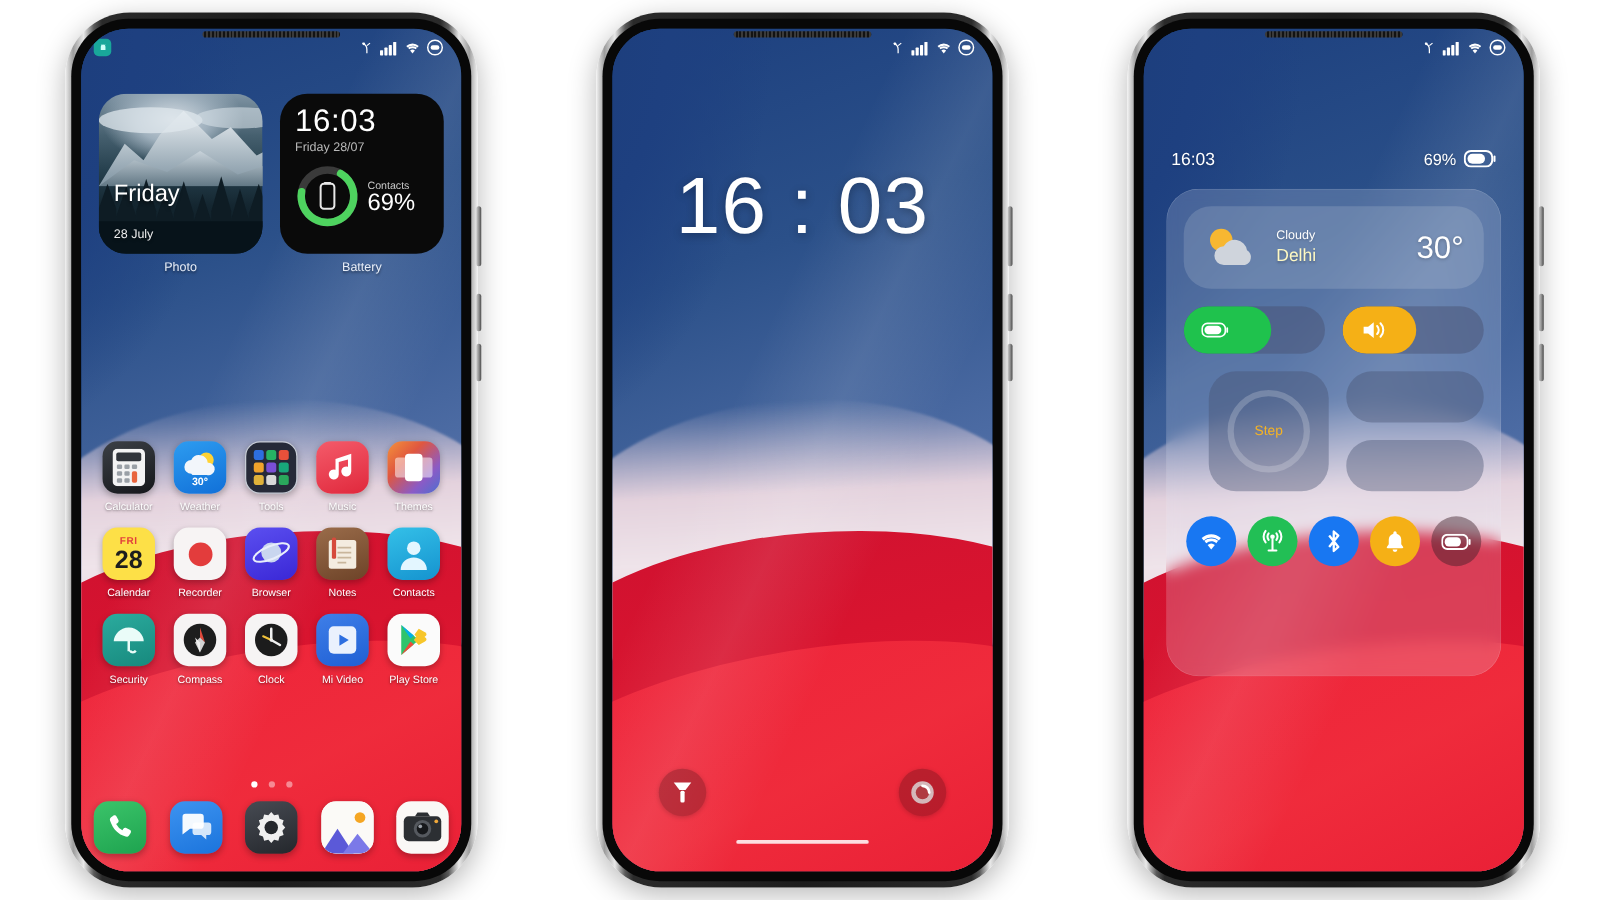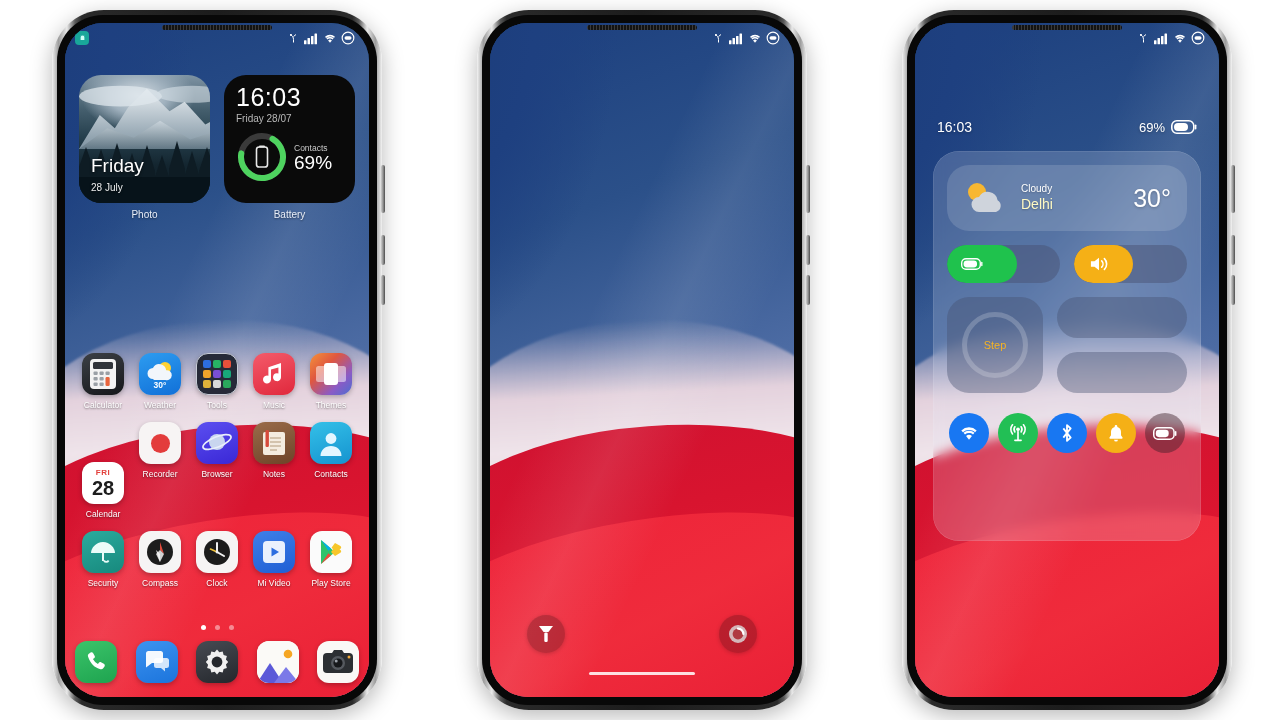--- a/index.html
+++ b/index.html
@@ -124,21 +124,21 @@
   
   .photo-card{
     background:
       radial-gradient(ellipse 70% 45% at 45% 16%, #d3dbe2 0%, #9fb0bd 32%, rgba(120,140,155,0) 62%),
       linear-gradient(180deg,#7f94a4 0%,#46606f 26%,#26404e 48%,#142630 70%,#0a161d 100%);
   }
   .mtn{ position:absolute; left:0; right:0; top:8px; height:66px; }
   .trees{ position:absolute; left:0; right:0; bottom:0; height:76px; }
   .photo-text{ position:absolute; left:12px; bottom:10px; color:#fff; }
   .photo-day{ font-size:19px; font-weight:400; line-height:1.05; text-shadow:0 1px 3px rgba(0,0,0,.6); }
-  .photo-date{ font-size:10px; opacity:.92; margin-top:6px; text-shadow:0 1px 3px rgba(0,0,0,.6); }
+  .photo-date{ font-size:10px; opacity:.92; margin-top:16px; text-shadow:0 1px 3px rgba(0,0,0,.6); }
   
   .batt-card{ background:#0a0a0a; padding:10px 12px; }
   .batt-time{ color:#fff; font-size:25px; font-weight:400; letter-spacing:.5px; line-height:1; }
   .batt-date{ color:#b9b9b9; font-size:10px; margin-top:3px; }
   .batt-row{ display:flex; align-items:center; gap:6px; margin-top:7px; }
   .ring-wrap{ position:relative; width:52px; height:52px; flex:0 0 52px; }
   .batt-meta{ padding-top:2px; }
   .batt-rem{ color:#c9c9c9; font-size:8.5px; }
   .batt-pct{ color:#fff; font-size:19px; font-weight:500; line-height:1.05; }
 
@@ -224,21 +224,21 @@
     position:relative; overflow:hidden;
   }
   .slider .fill{
     position:absolute; left:0; top:0; bottom:0;
     border-radius:19px; display:flex; align-items:center; padding-left:14px;
   }
   .tiles-row{ display:flex; gap:14px; margin-top:14px; }
   .tile-big{
     width:96px; height:96px; border-radius:22px;
     background:rgba(70,80,110,.40);
-    display:flex; align-items:center; justify-content:center;
+    display:flex; align-items:center; justify-content:center;margin-left:20px;
   }
   .step-ring{
     width:66px; height:66px; border-radius:50%;
     border:5px solid rgba(255,255,255,.20);
     display:flex; align-items:center; justify-content:center;
   }
   .step-label{ color:#f5b324; font-size:11px; }
   .tiles-right{ flex:1; display:flex; flex-direction:column; gap:14px; }
   .pill{ flex:1; border-radius:22px; background:rgba(70,80,110,.40); }
 
@@ -434,21 +434,21 @@
                   <rect x="21" y="5" width="10" height="16" rx="2.5" fill="#fff" opacity=".5"></rect>
                   <rect x="9" y="2" width="14" height="22" rx="3" fill="#fff"></rect>
                 </svg>
           </div>
           <div class="appname">Themes</div>
         </div>
       </div>
 
       <div class="approw">
         <div class="app">
-          <div class="appicon" style="background:#ffffff;margin-top:40px;">
+          <div class="appicon" style="background:#fde047;">
             <div style="display:flex;flex-direction:column;align-items:center;line-height:1;">
               <span style="color:#e3403c;font-size:8px;font-weight:bold;letter-spacing:.5px;">FRI</span>
               <span style="color:#1d1d1d;font-size:20px;font-weight:bold;margin-top:1px;">28</span>
             </div>
           </div>
           <div class="appname">Calendar</div>
         </div>
         <div class="app">
           <div class="appicon" style="background:#f7f4f4;">
             <div style="width:19px;height:19px;border-radius:50%;background:#e33c3c;"></div>
@@ -629,20 +629,21 @@
               <path d="M12 8.4c2.8 0 5.4 1 7.3 2.8l1.9-2.3A14 14 0 0012 5.2 14 14 0 002.8 8.9l1.9 2.3A11 11 0 0112 8.4z"></path>
               <path d="M12 12.1c1.8 0 3.5.6 4.8 1.7l1.8-2.2A10 10 0 0012 9.4a10 10 0 00-6.6 2.2l1.8 2.2A7.4 7.4 0 0112 12.1z"></path>
             </svg>
         <svg class="sb-ic" width="14" height="14" viewBox="0 0 24 24">
               <circle cx="12" cy="12" r="10" fill="none" stroke="#fff" stroke-width="2"></circle>
               <rect x="6" y="9" width="12" height="6" rx="3" fill="#fff"></rect>
             </svg>
       </div>
     </div>
 
+    <div class="lock-time">16 : 03</div>
 
     <div class="lock-shortcuts">
       <div class="shortcut left">
         <svg width="20" height="22" viewBox="0 0 20 22" fill="#fff">
               <path d="M3 3h14l-4.6 6H7.6z"></path>
               <rect x="8.3" y="9.5" width="3.4" height="9.5" rx="1.2"></rect>
             </svg>
       </div>
       <div class="shortcut right">
         <svg width="22" height="22" viewBox="0 0 22 22">

